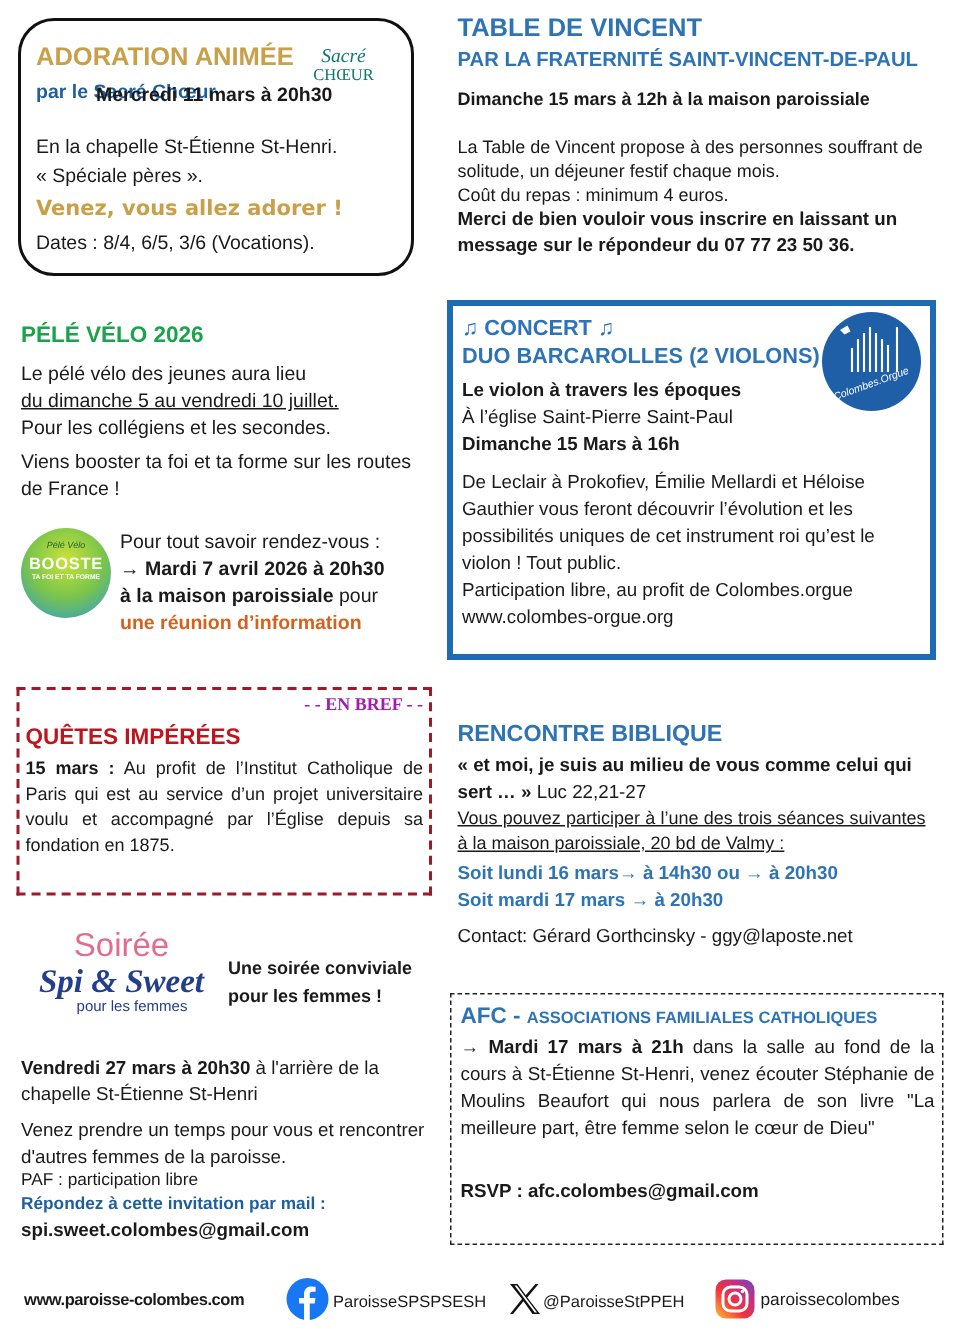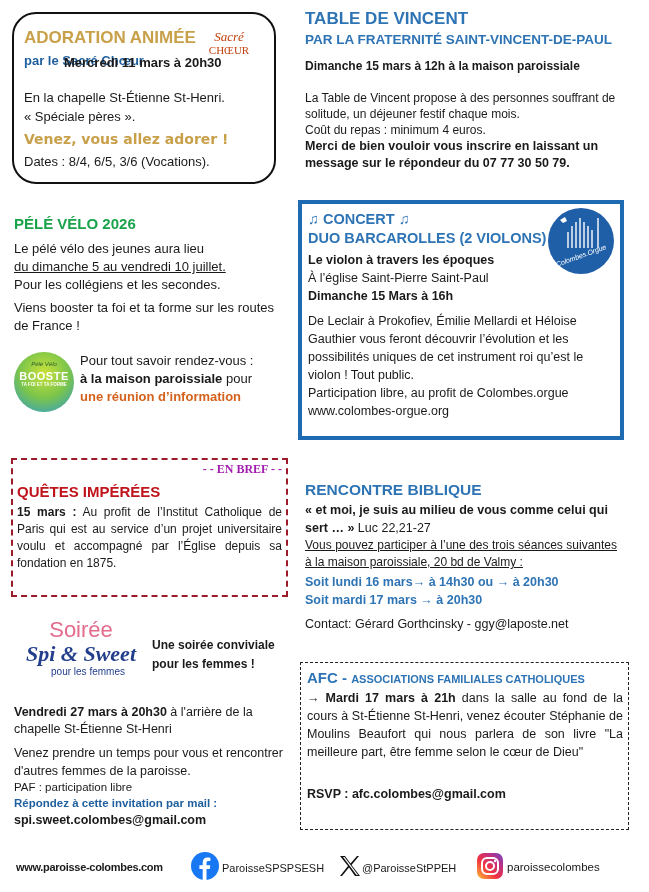--- a/index.html
+++ b/index.html
@@ -39,45 +39,46 @@
     <div style="font-size:13px;font-style:italic;line-height:14px;margin-top:8px;" data-name="logo-text-sacre">Sacré</div>
     <div style="font-size:11px;line-height:12px;" data-name="logo-text-choeur">CHŒUR</div>
   </div>
   <div class="abs b dblue t13" style="left:10px;top:38px;" data-name="adoration-subtitle">par le Sacré Chœur</div>
   <div class="abs b t13" style="left:10px;top:40px;padding-left:40px;" data-name="adoration-date">Mercredi 11 mars à 20h30</div>
   <div class="abs t13" style="left:10px;top:75px;" data-name="adoration-place">En la chapelle St-Étienne St-Henri.</div>
   <div class="abs t13" style="left:10px;top:94px;" data-name="adoration-note">« Spéciale pères ».</div>
   <div class="abs b gold" style="left:10px;top:117px;font-size:14px;font-family:'DejaVu Sans',sans-serif;" data-name="adoration-call">Venez, vous allez adorer !</div>
   <div class="abs i t13" style="left:10px;top:139px;" data-name="adoration-dates">Dates : 8/4, 6/5, 3/6 (Vocations).</div>
 </div>
-<style>#adoration [data-name="adoration-title"]{color:#c9a04a;} #adoration [data-name="sacre-choeur-logo"]{color:#c2410c;}</style>
+<style>#adoration [data-name="adoration-title"]{color:#c9a04a;} #adoration [data-name="sacre-choeur-logo"]{color:#0f766e;}</style>
 
 <div class="abs" style="left:305px;top:8px;width:320px;" data-name="table-vincent-section">
   <div class="blue b" style="font-size:17px;line-height:22px;" data-name="table-vincent-title">TABLE DE VINCENT</div>
   <div class="blue b" style="font-size:13.5px;line-height:20px;" data-name="table-vincent-subtitle">PAR LA FRATERNITÉ SAINT-VINCENT-DE-PAUL</div>
   <div class="b t12" style="margin-top:8px;" data-name="table-vincent-date">Dimanche 15 mars à 12h à la maison paroissiale</div>
   <div class="t12" style="margin-top:16px;" data-name="table-vincent-body">La Table de Vincent propose à des personnes souffrant de solitude, un déjeuner festif chaque mois.</div>
   <div class="t12" data-name="table-vincent-cost">Coût du repas : minimum 4 euros.</div>
-  <div class="b" style="font-size:12.5px;line-height:17px;" data-name="table-vincent-register">Merci de bien vouloir vous inscrire en laissant un message sur le répondeur du 07 77 30 50 79.</div>
+  <div class="b" style="font-size:12.5px;line-height:17px;" data-name="table-vincent-register">Merci de bien vouloir vous inscrire en laissant un message sur le répondeur du 07 77 23 50 36.</div>
 </div>
 
 <div class="abs" style="left:14px;top:214px;width:260px;" data-name="pele-velo-section">
   <div class="green b" style="font-size:15px;line-height:20px;" data-name="pele-velo-title">PÉLÉ VÉLO 2026</div>
   <div class="t13" style="margin-top:6px;" data-name="pele-velo-line1">Le pélé vélo des jeunes aura lieu</div>
   <div class="t13 u" data-name="pele-velo-dates">du dimanche 5 au vendredi 10 juillet.</div>
   <div class="t13" data-name="pele-velo-audience">Pour les collégiens et les secondes.</div>
   <div class="t13 just" style="margin-top:5px;" data-name="pele-velo-boost">Viens booster ta foi et ta forme sur les routes de France !</div>
 </div>
 <div class="abs logo-circle" style="left:14px;top:352px;width:60px;height:60px;background:radial-gradient(circle at 50% 35%, #c9e23a 0%, #7cc54a 50%, #2a9ad0 100%);color:#fff;text-align:center;overflow:hidden;" data-name="booste-logo">
   <div style="font-size:6px;color:#2a5a2a;margin-top:9px;font-style:italic;" data-name="booste-logo-top">Pélé Vélo</div>
   <div style="font-size:11px;font-weight:bold;letter-spacing:0.5px;margin-top:3px;" data-name="booste-logo-main">BOOSTE</div>
   <div style="font-size:4.5px;font-weight:bold;" data-name="booste-logo-sub">TA FOI ET TA FORME</div>
 </div>
 <div class="abs" style="left:80px;top:352px;width:200px;" data-name="pele-velo-info">
   <div class="t13" data-name="pele-velo-info-intro">Pour tout savoir rendez-vous :</div>
+  <div class="t13 b" data-name="pele-velo-info-date">→ Mardi 7 avril 2026 à 20h30</div>
   <div class="t13"><span class="b" data-name="pele-velo-info-place">à la maison paroissiale</span><span data-name="pele-velo-info-pour"> pour</span></div>
   <div class="t13 b orange" data-name="pele-velo-info-meeting">une réunion d’information</div>
 </div>
 
 <div id="concert" class="abs" data-name="concert-card">
   <div class="abs b blue" style="left:6px;top:6px;font-size:14.5px;line-height:18px;" data-name="concert-title">♫ CONCERT ♫</div>
   <div class="abs b blue" style="left:6px;top:25px;font-size:14.5px;line-height:18px;" data-name="concert-subtitle">DUO BARCAROLLES (2 VIOLONS)</div>
   <div class="abs logo-circle" style="left:246px;top:4px;width:66px;height:66px;background:#1f5fa8;color:#fff;text-align:center;overflow:hidden;" data-name="colombes-orgue-logo">
     <svg width="66" height="46" viewBox="0 0 66 46" data-name="organ-pipes-icon">
       <g stroke="#ffffff" stroke-width="1.4">

